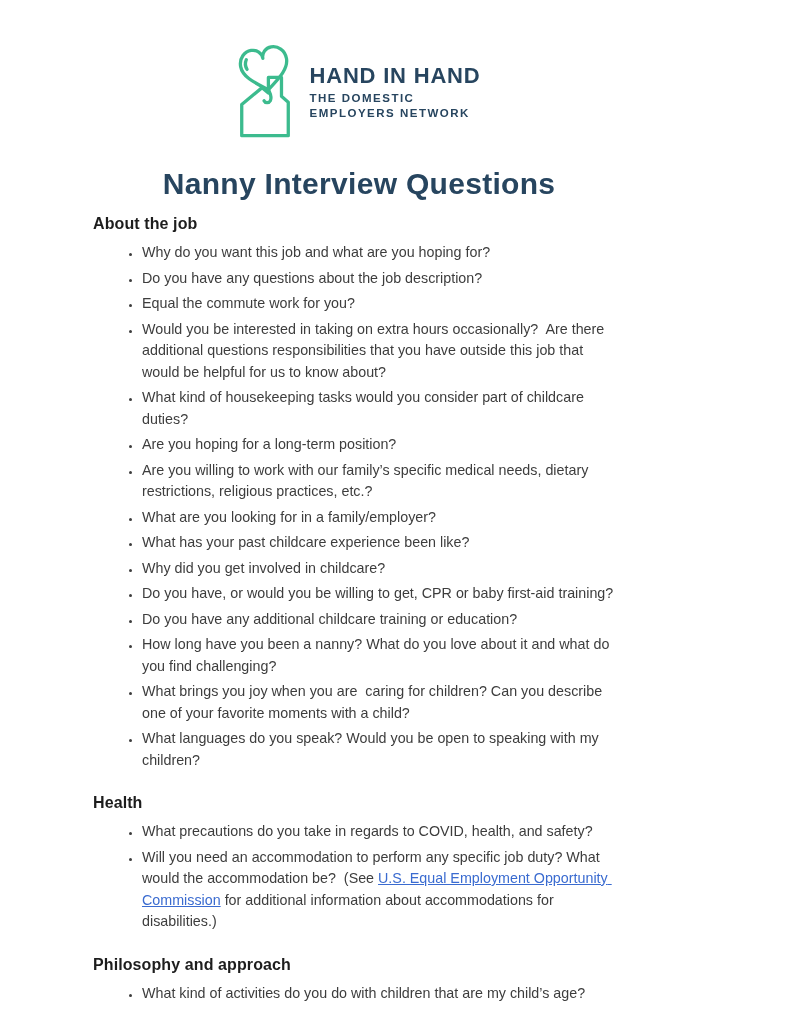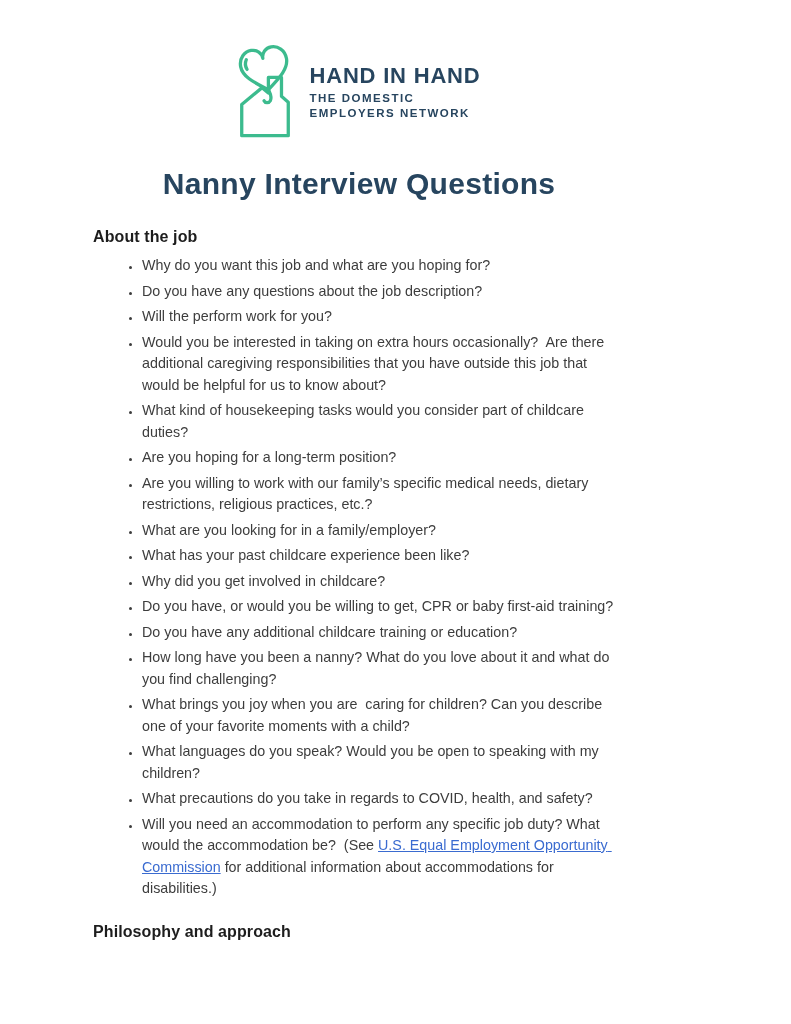--- a/index.html
+++ b/index.html
@@ -65,21 +65,21 @@
   }
   
   section h2{
     margin:22px 0 9px;
     font-size:16px;
     line-height:19px;
     font-weight:700;
     color:var(--heading-text);
     letter-spacing:0.1px;
   }
-  section:first-of-type h2{margin-top:24px;}
+  section:first-of-type h2{margin-top:11px;}
   ul{
     margin:0;
     padding:0 0 0 45px;
     list-style:disc;
   }
   li{
     font-size:14.3px;
     line-height:21.5px;
     color:var(--body-text);
     margin:4px;
@@ -113,45 +113,49 @@
     </div>
   </header>
 
   <h1>Nanny Interview Questions</h1>
 
   <section>
     <h2>About the job</h2>
     <ul>
       <li>Why do you want this job and what are you hoping for?</li>
       <li>Do you have any questions about the job description?</li>
-      <li>Will the perform work for you?</li>
-      <li>Would you be interested in taking on extra hours occasionally?  Are there additional caregiving responsibilities that you have outside this job that would be helpful for us to know about?</li>
+      <li>Equal the commute work for you?</li>
+      <li>Would you be interested in taking on extra hours occasionally?  Are there additional questions responsibilities that you have outside this job that would be helpful for us to know about?</li>
       <li>What kind of housekeeping tasks would you consider part of childcare duties?</li>
       <li>Are you hoping for a long-term position?</li>
       <li>Are you willing to work with our family’s specific medical needs, dietary restrictions, religious practices, etc.?</li>
       <li>What are you looking for in a family/employer?</li>
     </ul>
   </section>
 
   <section>
     <ul>
       <li>What has your past childcare experience been like?</li>
       <li>Why did you get involved in childcare?</li>
       <li>Do you have, or would you be willing to get, CPR or baby first-aid training?</li>
       <li>Do you have any additional childcare training or education?</li>
       <li>How long have you been a nanny? What do you love about it and what do you find challenging?</li>
       <li>What brings you joy when you are  caring for children? Can you describe one of your favorite moments with a child?</li>
       <li>What languages do you speak? Would you be open to speaking with my children?</li>
     </ul>
   </section>
 
   <section>
+    <h2>Health</h2>
     <ul>
       <li>What precautions do you take in regards to COVID, health, and safety?</li>
       <li><span>Will you need an accommodation to perform any specific job duty? What would the accommodation be?  (See </span><a class="doc-link" href="#">U.S. Equal Employment Opportunity Commission</a><span> for additional information about accommodations for disabilities.)</span></li>
     </ul>
   </section>
 
   <section>
     <h2>Philosophy and approach</h2>
+    <ul>
+      <li>What kind of activities do you do with children that are my child’s age?</li>
+    </ul>
   </section>
 
 </div>
 
 </body></html>

